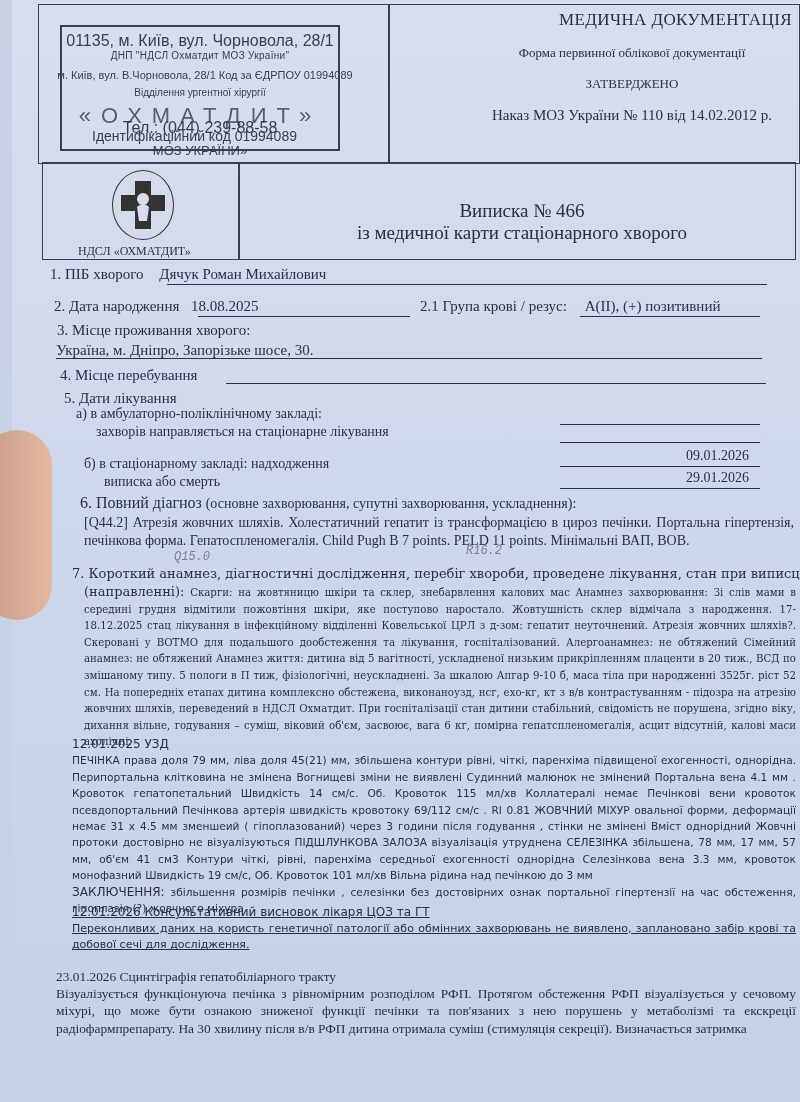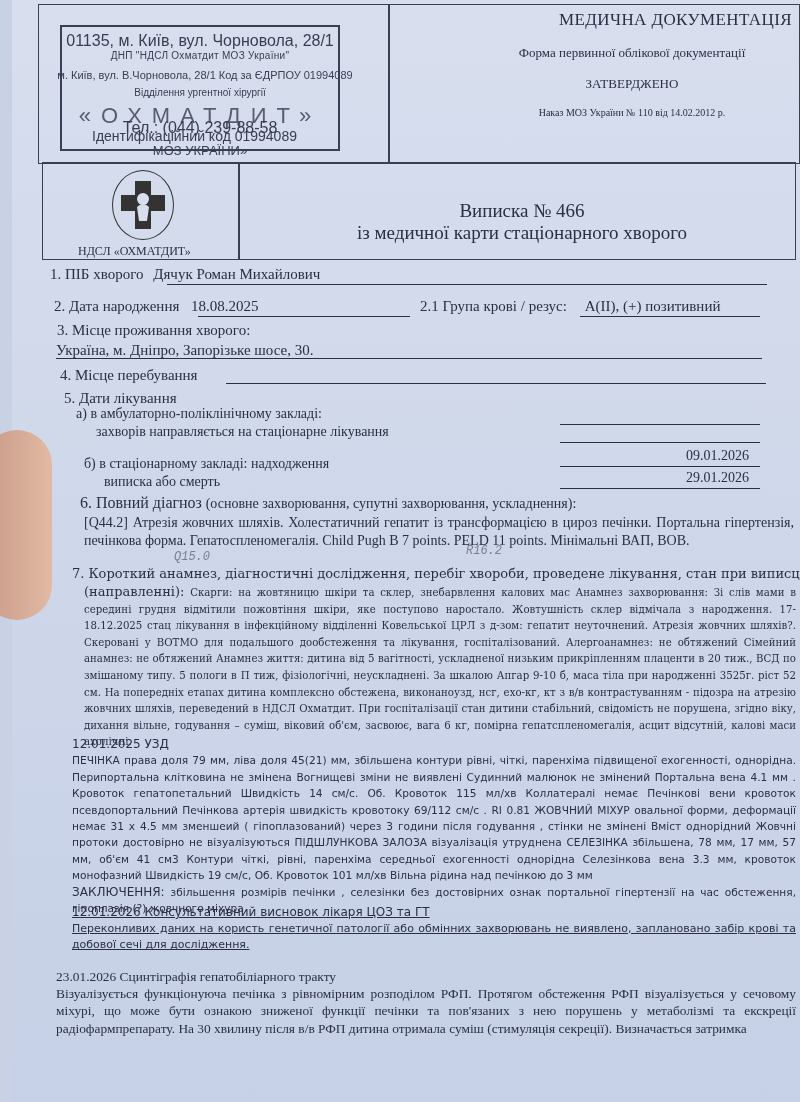--- a/index.html
+++ b/index.html
@@ -25,21 +25,21 @@
   .stamp .l1 { font-size:16px; margin-top:5px; }
   .stamp .l2 { font-size:10px; letter-spacing:.3px; }
   .stamp .l3 { font-size:11px; position:absolute; left:-22px; top:42px; width:330px; }
   .stamp .l4 { font-size:10px; position:absolute; top:60px; width:100%; }
   .stamp .l5 { font-size:22px; position:absolute; top:76px; width:100%; letter-spacing:10px; opacity:.8; }
   .stamp .l6 { font-size:16px; position:absolute; top:76px; width:100%; }
   .stamp .l8 { font-size:15px; position:absolute; top:104px; width:100%; }
   .meddoc { position:absolute; left:460px; top:10px; width:320px; text-align:center; font-size:13px; }
   .meddoc div { margin:0 0 15px 0; }
   .meddoc .title { font-size:17px; letter-spacing:.4px;text-align:right; }
-  .meddoc .order { font-size:10px; }
+  .meddoc .order { font-size:15px; }
   .logo { position:absolute; left:100px; top:170px; width:60px; height:68px; border:1.5px solid #333; border-radius:50%; }
   .logo-name { position:absolute; left:66px; top:244px; font-size:12px; }
   .extract-title { position:absolute; left:240px; top:188px; width:540px; text-align:center; font-size:19px; line-height:22px;margin-top:12px; }
   .row { position:absolute; font-size:15px; white-space:nowrap; }
   .f { position:absolute; border-bottom:1px solid #2a2f44; }
   .body-txt { position:absolute; left:54px; width:730px; font-size:12px; line-height:16.4px; text-align:justify; }
   .hand { position:absolute; font-family:Liberation Mono, monospace; font-size:12px; color:#7c8090; font-style:italic; }
   p { margin:0; }
 </style>
 </head>
@@ -81,21 +81,21 @@
   </div>
   <div class="logo-name">НДСЛ «ОХМАТДИТ»</div>
 
   <div class="extract-title">
     <div>Виписка № 466</div>
     <div>із медичної карти стаціонарного хворого</div>
   </div>
 
   <div class="row" style="left:38px;top:266px;">
     <span>1. ПІБ хворого</span>
-    <span style="margin-left:6px">Дячук Роман Михайлович</span>
+    <span style="margin-left:12px">Дячук Роман Михайлович</span>
   </div>
   <div class="f" style="left:155px;top:284px;width:600px;"></div>
 
   <div class="row" style="left:42px;top:298px;">
     <span>2. Дата народження</span>
     <span style="margin-left:8px">18.08.2025</span>
   </div>
   <div class="f" style="left:186px;top:316px;width:212px;"></div>
   <div class="row" style="left:408px;top:298px;">
     <span>2.1 Група крові / резус:</span>

